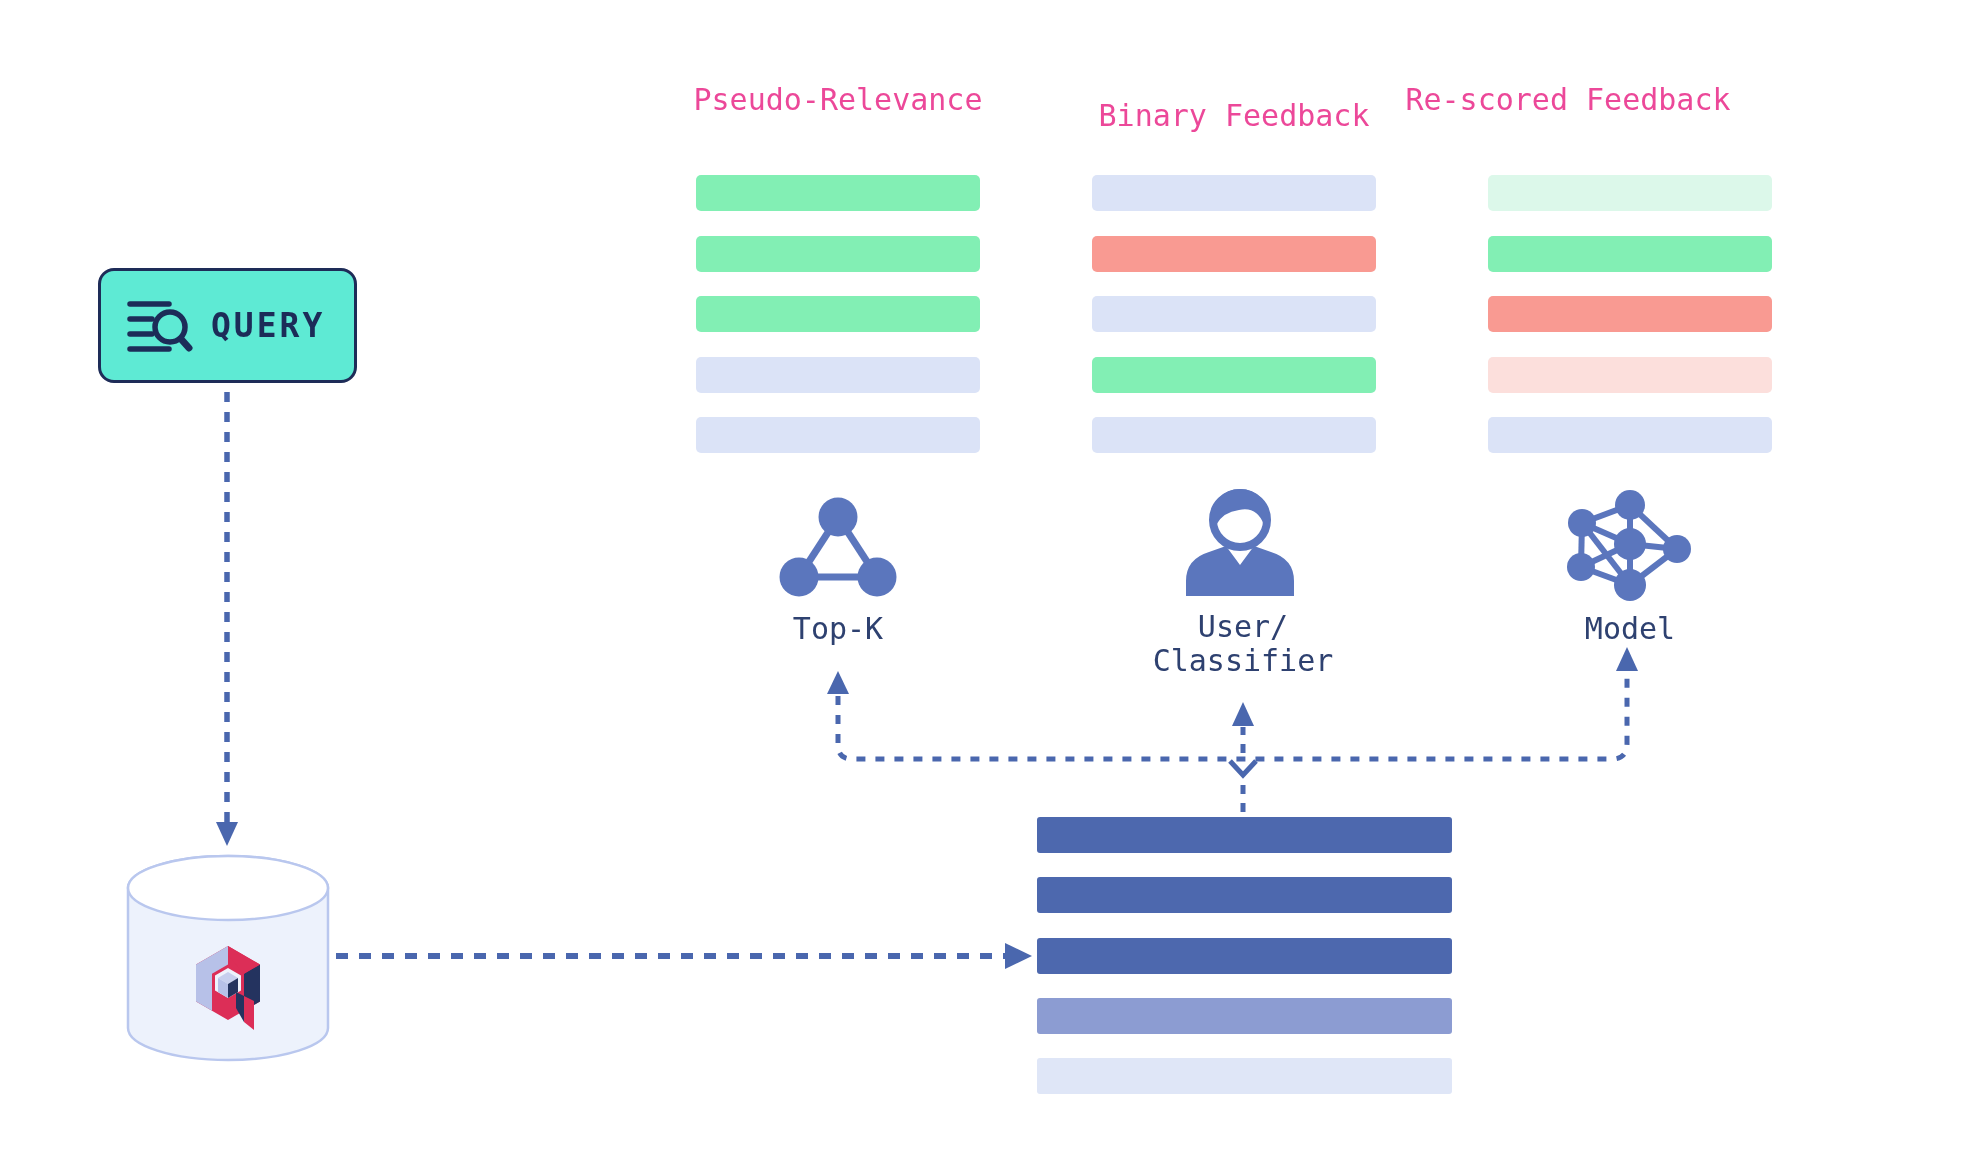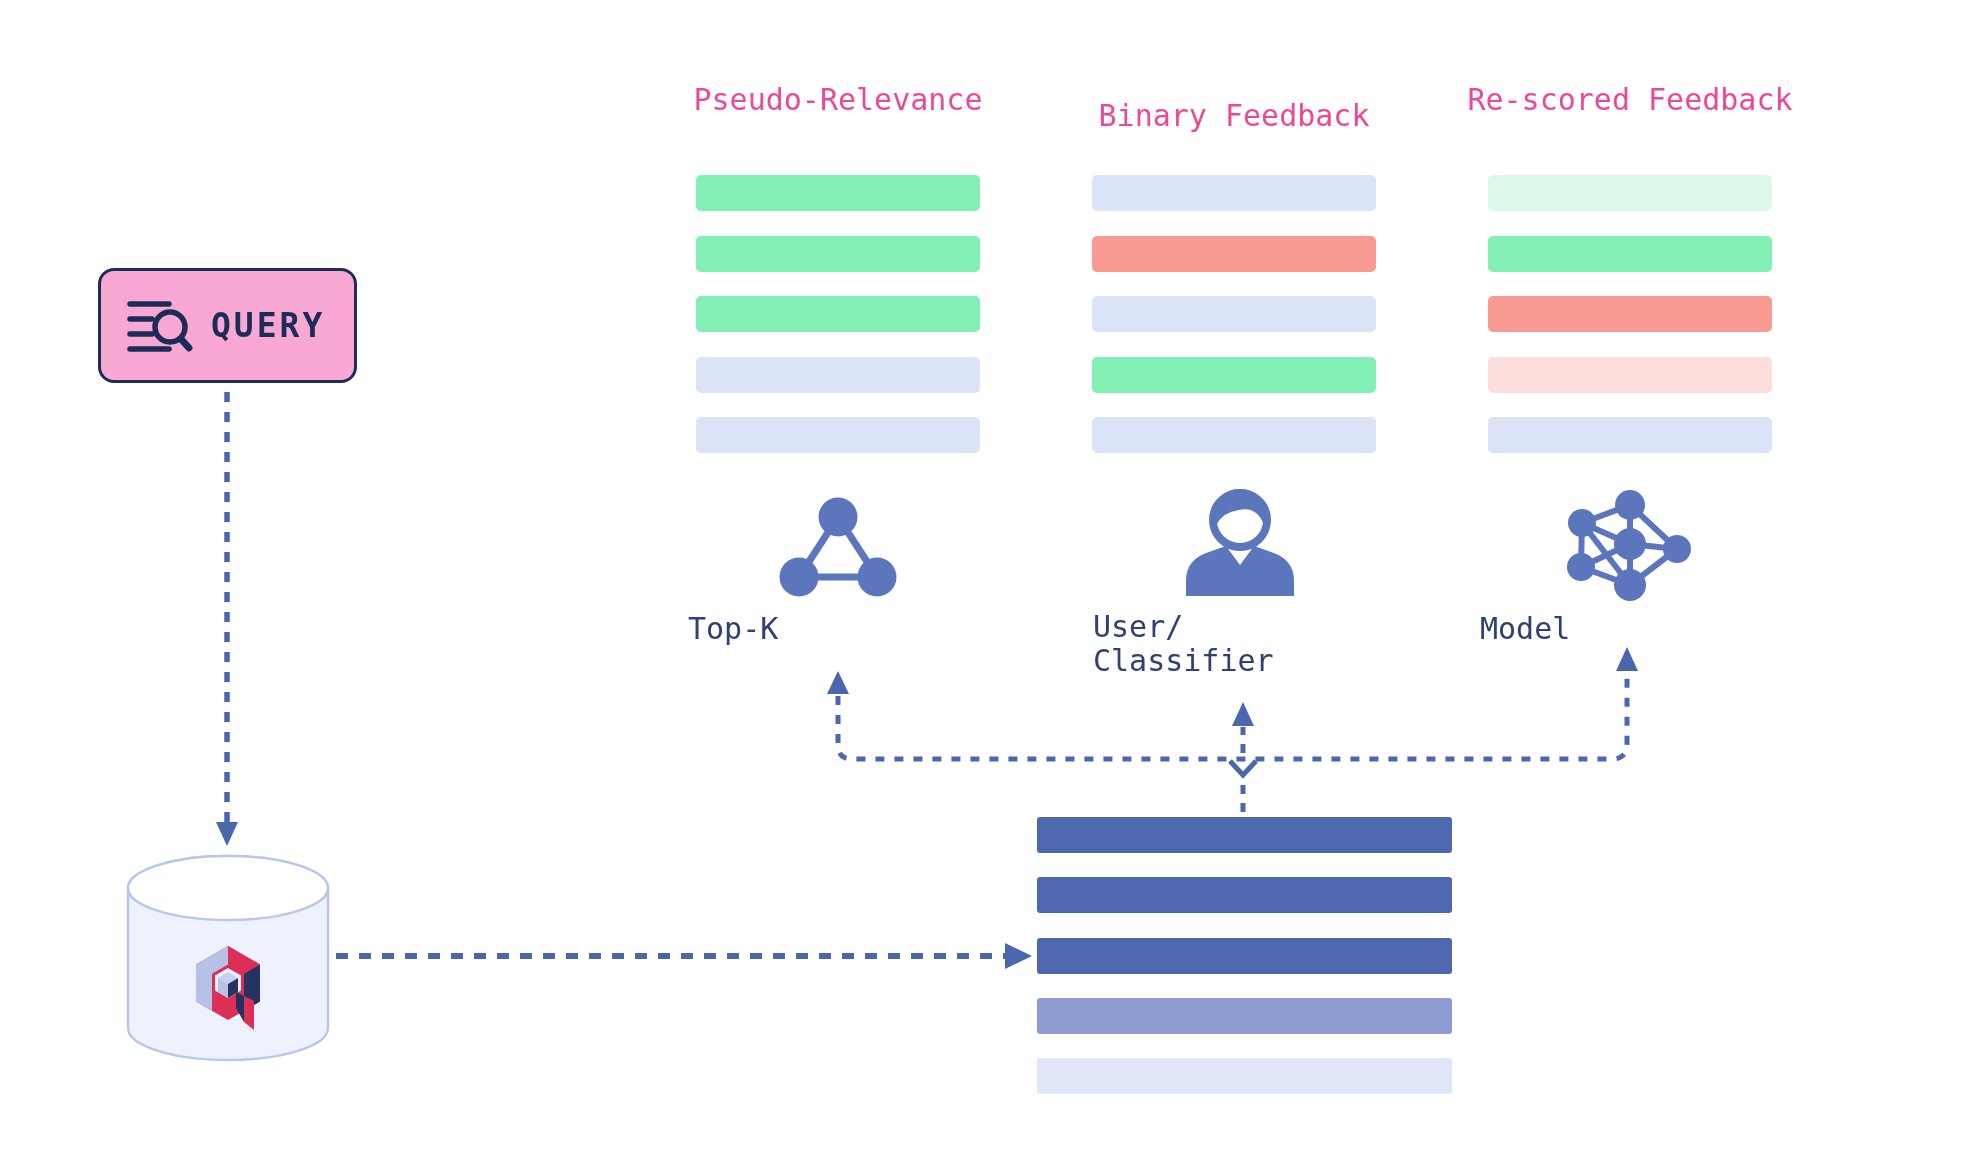--- a/index.html
+++ b/index.html
@@ -5,47 +5,47 @@
   html,body{margin:0;padding:0;background:#ffffff;}
   .canvas{
     position:relative;width:1974px;height:1176px;background:#ffffff;overflow:hidden;
     font-family:"DejaVu Sans Mono","Liberation Mono",monospace;
   }
   
   .colhead{
     position:absolute;top:82px;width:440px;text-align:center;
     font-size:30px;font-weight:500;color:#ec4899;white-space:nowrap;
   }
-  .colhead.c1{left:618px;} .colhead.c2{left:1014px;margin-top:16px;} .colhead.c3{left:1410px;}
+  .colhead.c1{left:618px;} .colhead.c2{left:1014px;margin-top:16px;} .colhead.c3{left:1348px;}
   
   .fbar{position:absolute;width:284px;height:36px;border-radius:5px;}
   .colx1 .fbar{left:696px;} .colx2 .fbar{left:1092px;} .colx3 .fbar{left:1488px;}
   .r1{top:175px;} .r2{top:236px;} .r3{top:296px;} .r4{top:357px;} .r5{top:417px;}
   [data-tone="green"]{background:#82efb4;}
   [data-tone="green-faint"]{background:#dcf8ea;}
   [data-tone="red"]{background:#f99a92;}
   [data-tone="red-faint"]{background:#fcdfdc;}
   [data-tone="neutral"]{background:#dbe3f7;}
   
   .rbar{position:absolute;left:1037px;width:415px;height:36px;border-radius:3px;}
   .q1{top:817px;} .q2{top:877px;} .q3{top:938px;} .q4{top:998px;} .q5{top:1058px;}
   [data-tone="dark"]{background:#4d68ae;}
   [data-tone="mid"]{background:#8c9cd2;}
   [data-tone="light"]{background:#dfe6f7;}
   
   .mlabel{
-    position:absolute;width:300px;
+    position:absolute;width:300px;text-align:center;
     font-size:30px;font-weight:500;color:#2e4170;line-height:34px;white-space:nowrap;
   }
   .mlabel.c1{left:688px;top:612px;} .mlabel.c2{left:1093px;top:610px;} .mlabel.c3{left:1480px;top:612px;}
   .mlabel span{display:block;}
   
   .query-box{
     position:absolute;left:98px;top:268px;width:259px;height:115px;box-sizing:border-box;
-    background:#f9a8d4;border:3px solid #1e2c58;border-radius:16px;
+    background:#5eead4;border:3px solid #1e2c58;border-radius:16px;
     display:flex;align-items:center;gap:18px;padding-left:26px;
   }
   .query-box .qtext{font-size:33px;font-weight:bold;color:#1c2c58;letter-spacing:3px;}
   
   .abs{position:absolute;}
   svg{display:block;}
 </style>
 </head>
 <body>
 

